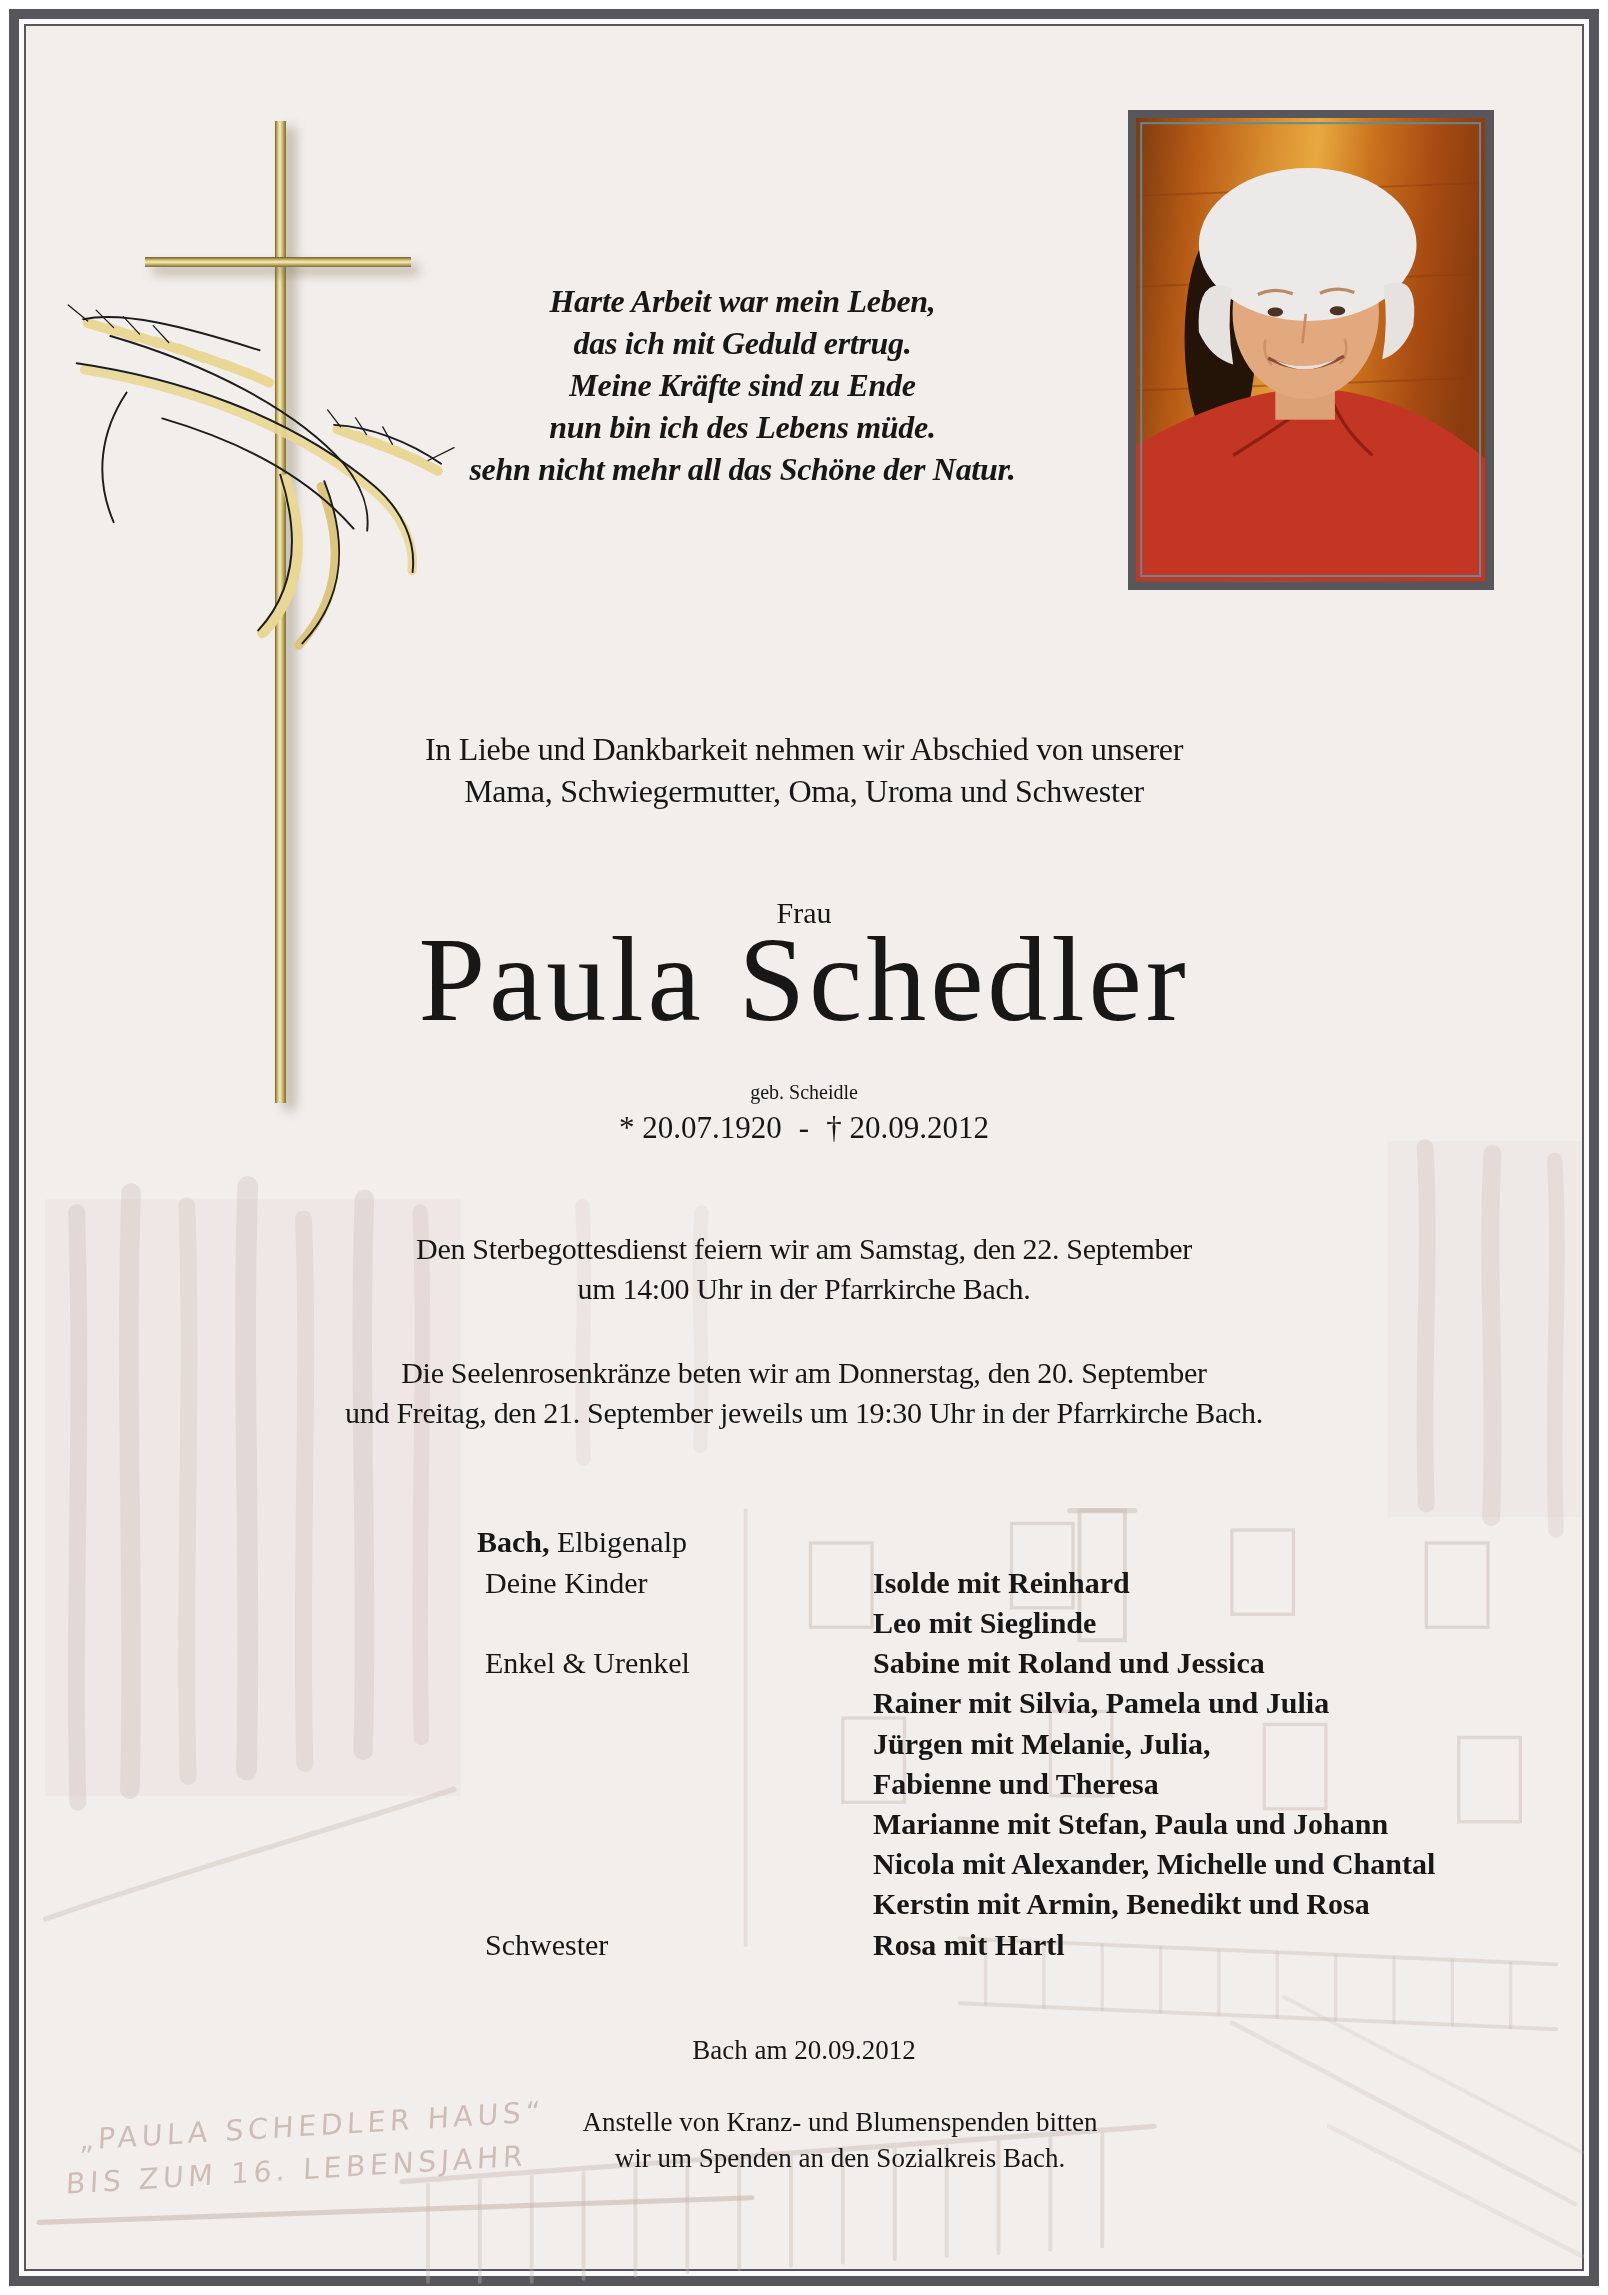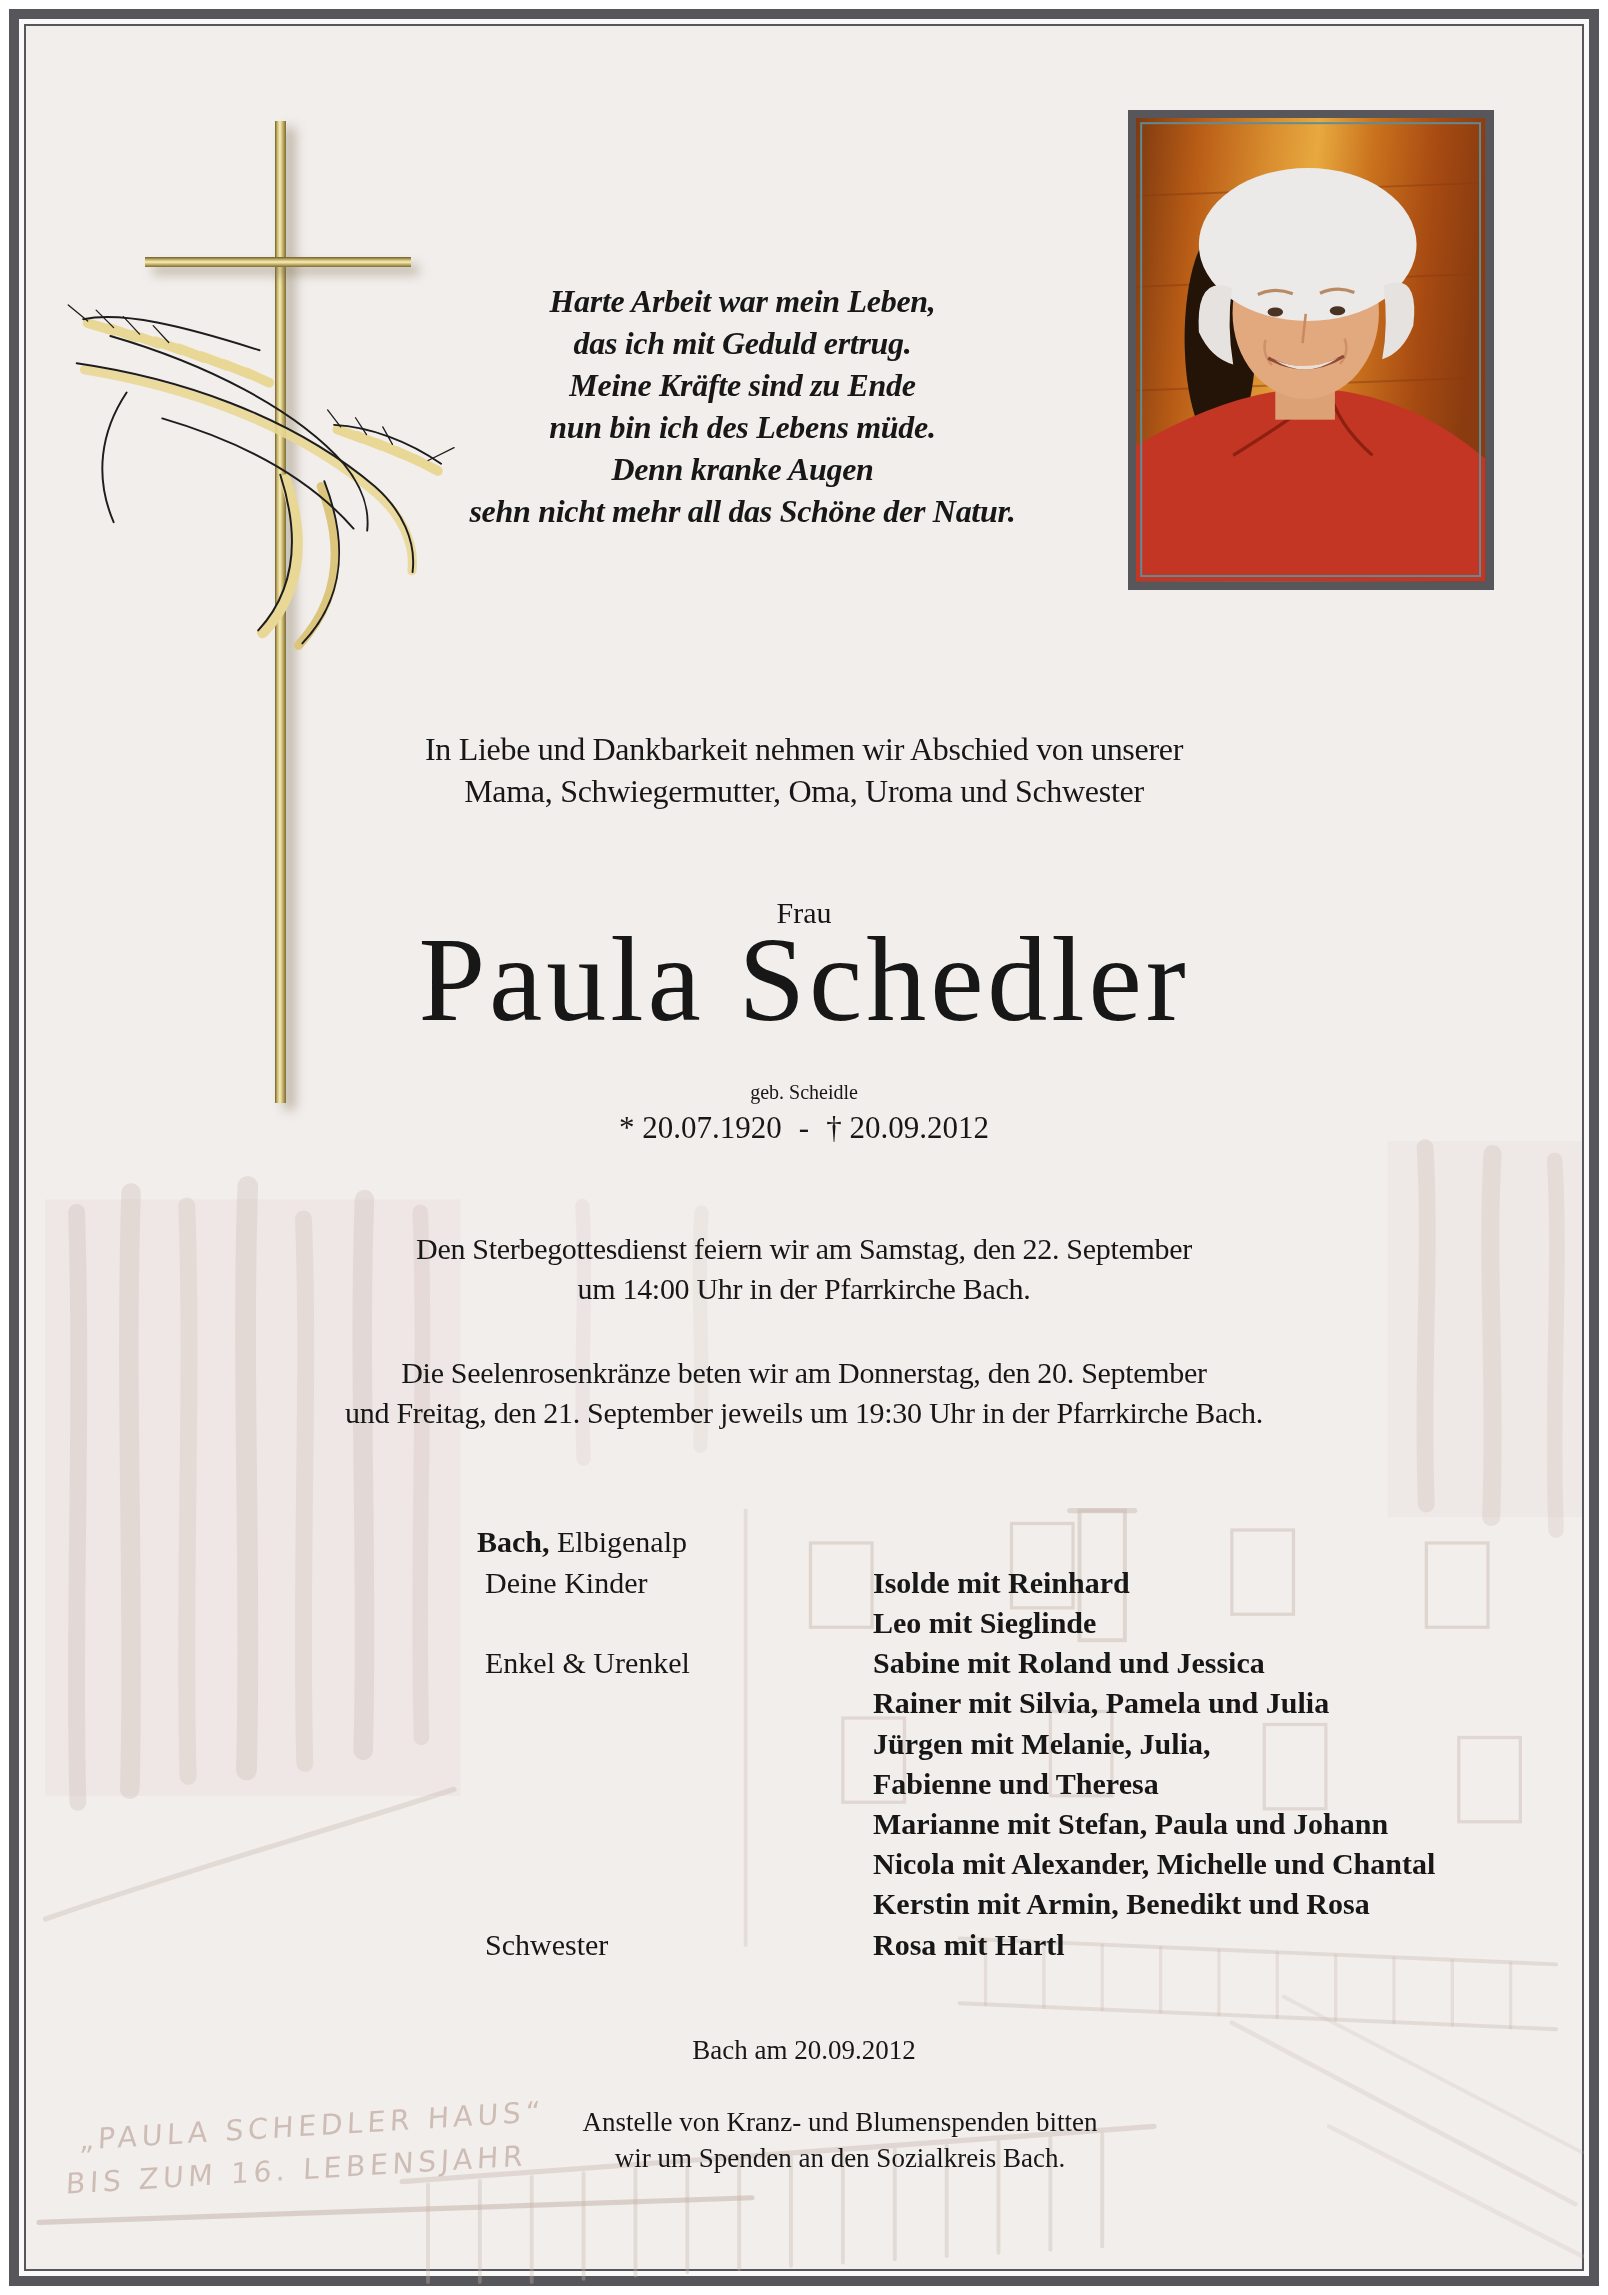--- a/index.html
+++ b/index.html
@@ -203,21 +203,20 @@
     </svg>
   </div>
 
   <div class="layer text-layer">
 
     <div class="poem">
       <div>Harte Arbeit war mein Leben,</div>
       <div>das ich mit Geduld ertrug.</div>
       <div>Meine Kräfte sind zu Ende</div>
       <div>nun bin ich des Lebens müde.</div>
-      <div>Denn kranke Augen</div>
       <div>sehn nicht mehr all das Schöne der Natur.</div>
     </div>
 
     <div class="center intro">
       <div>In Liebe und Dankbarkeit nehmen wir Abschied von unserer</div>
       <div>Mama, Schwiegermutter, Oma, Uroma und Schwester</div>
     </div>
 
     <div class="center salutation">Frau</div>
     <div class="center big-name">Paula Schedler</div>

